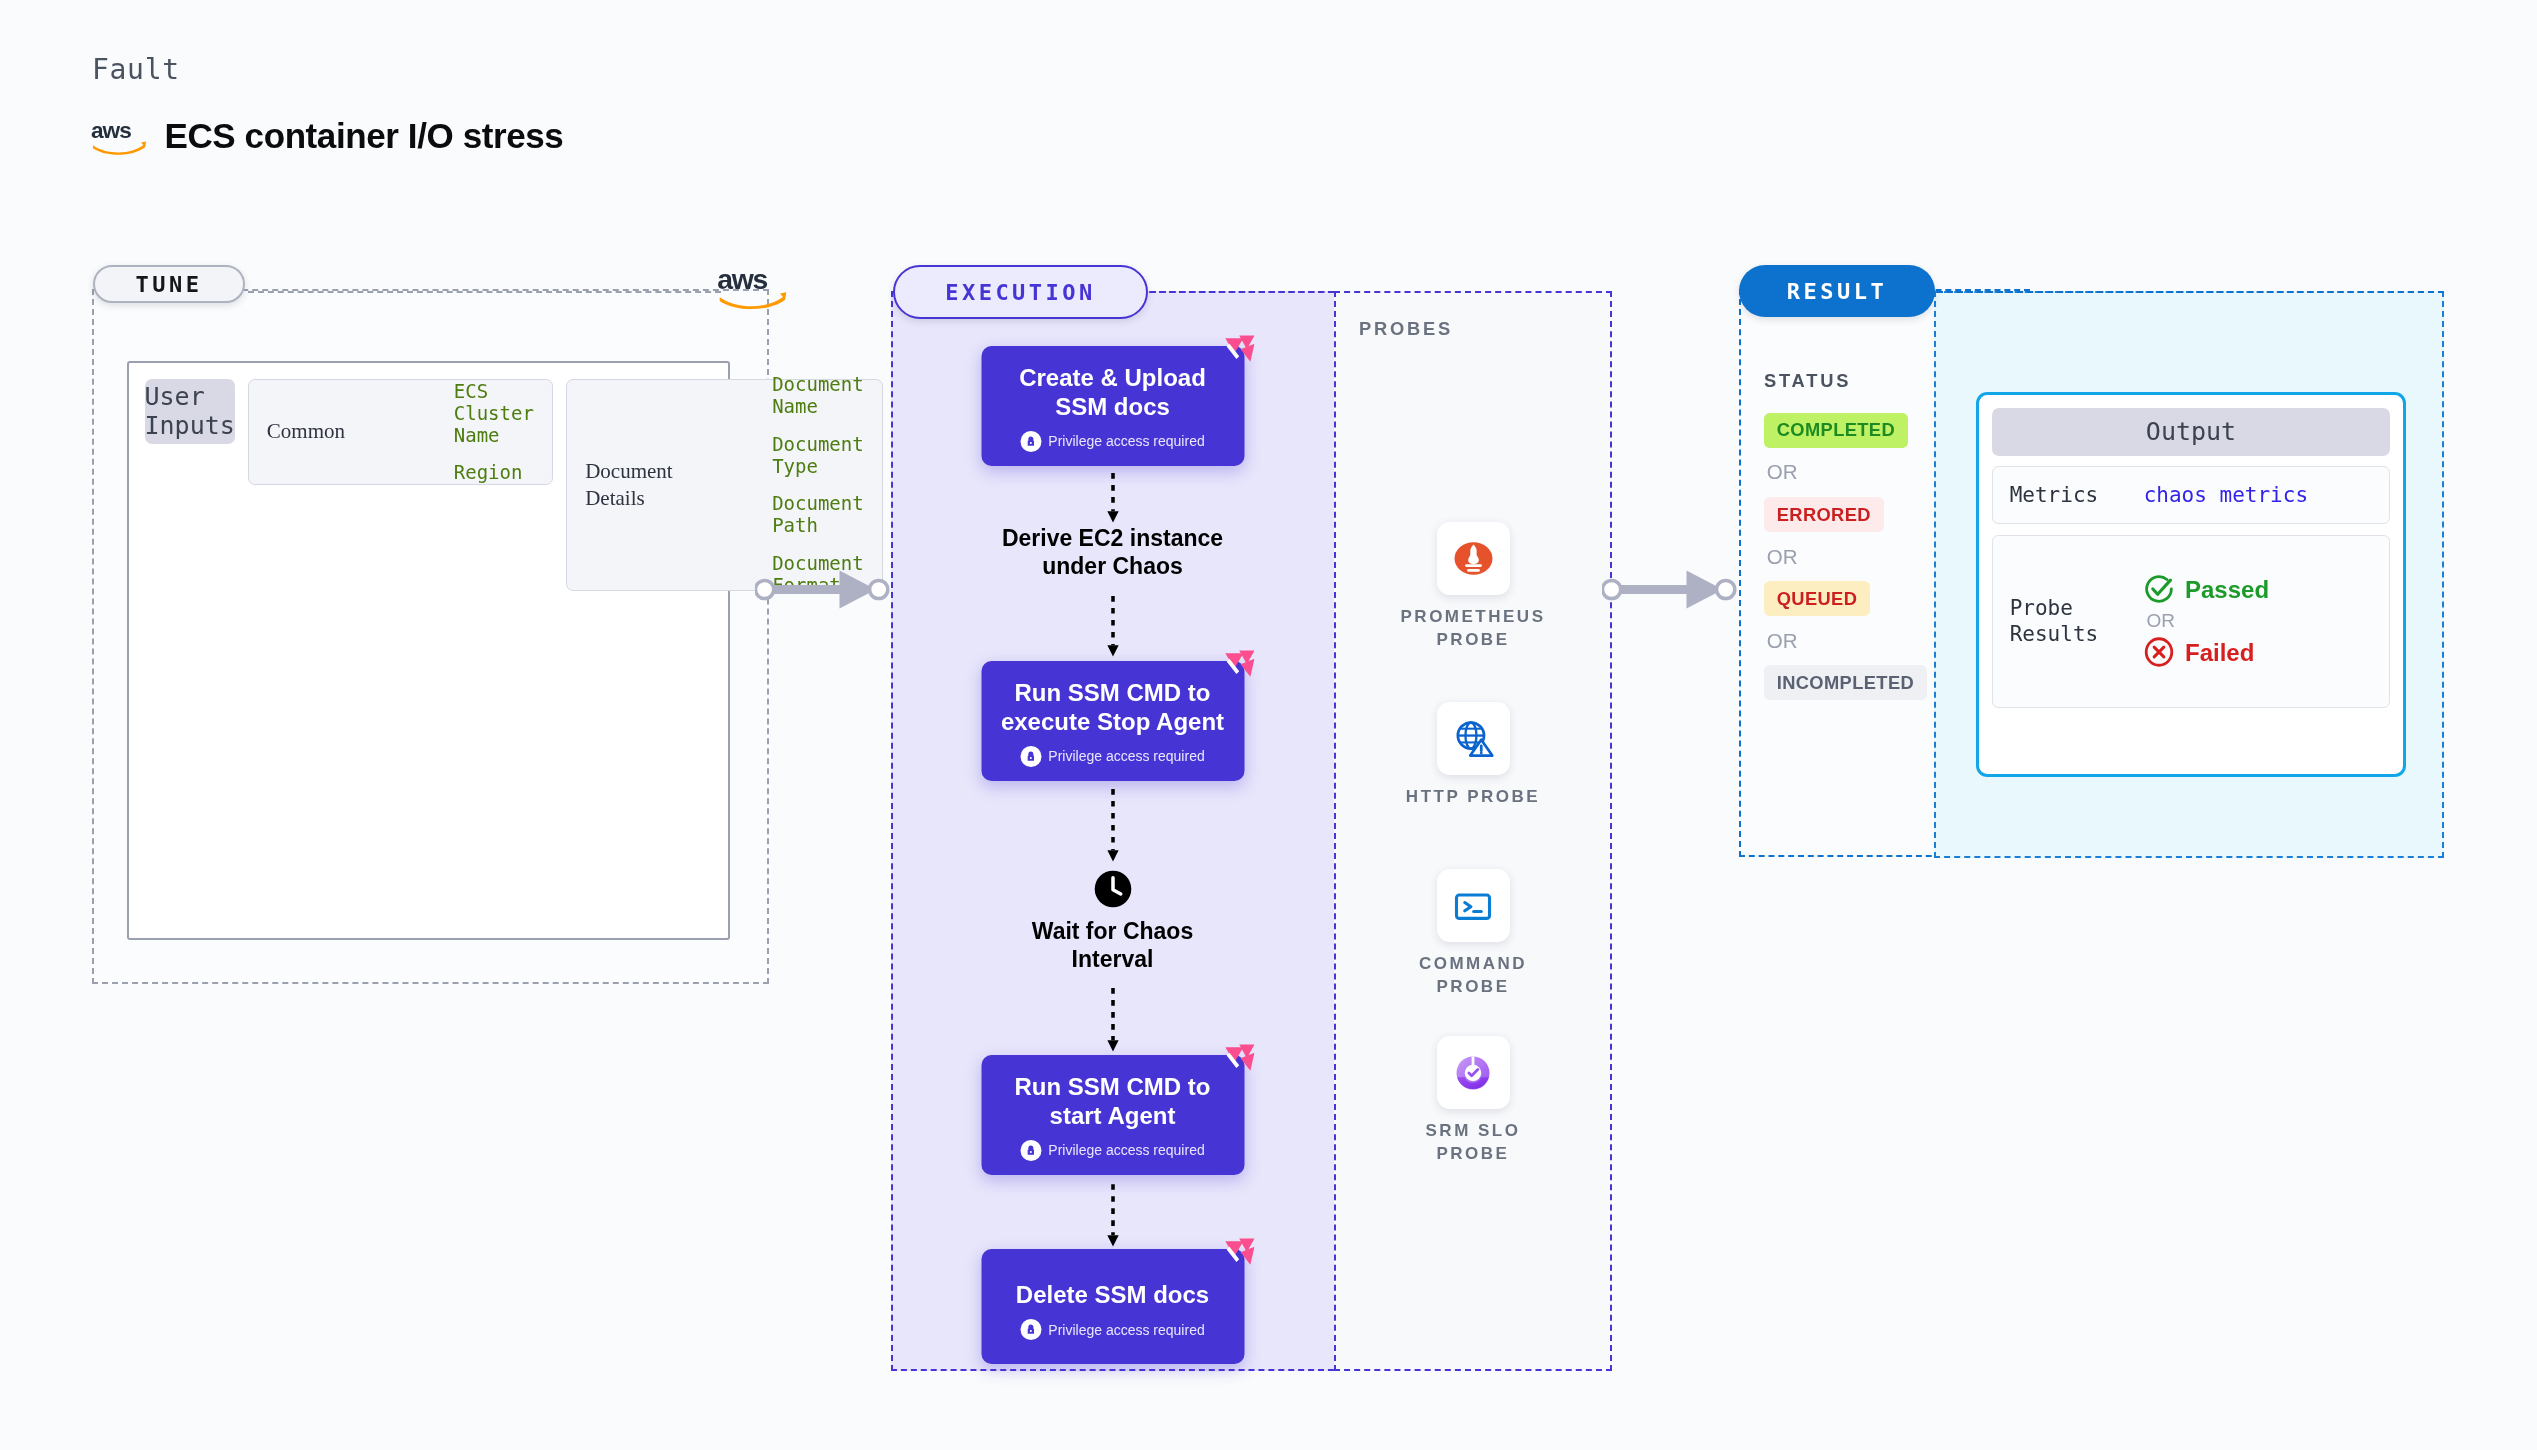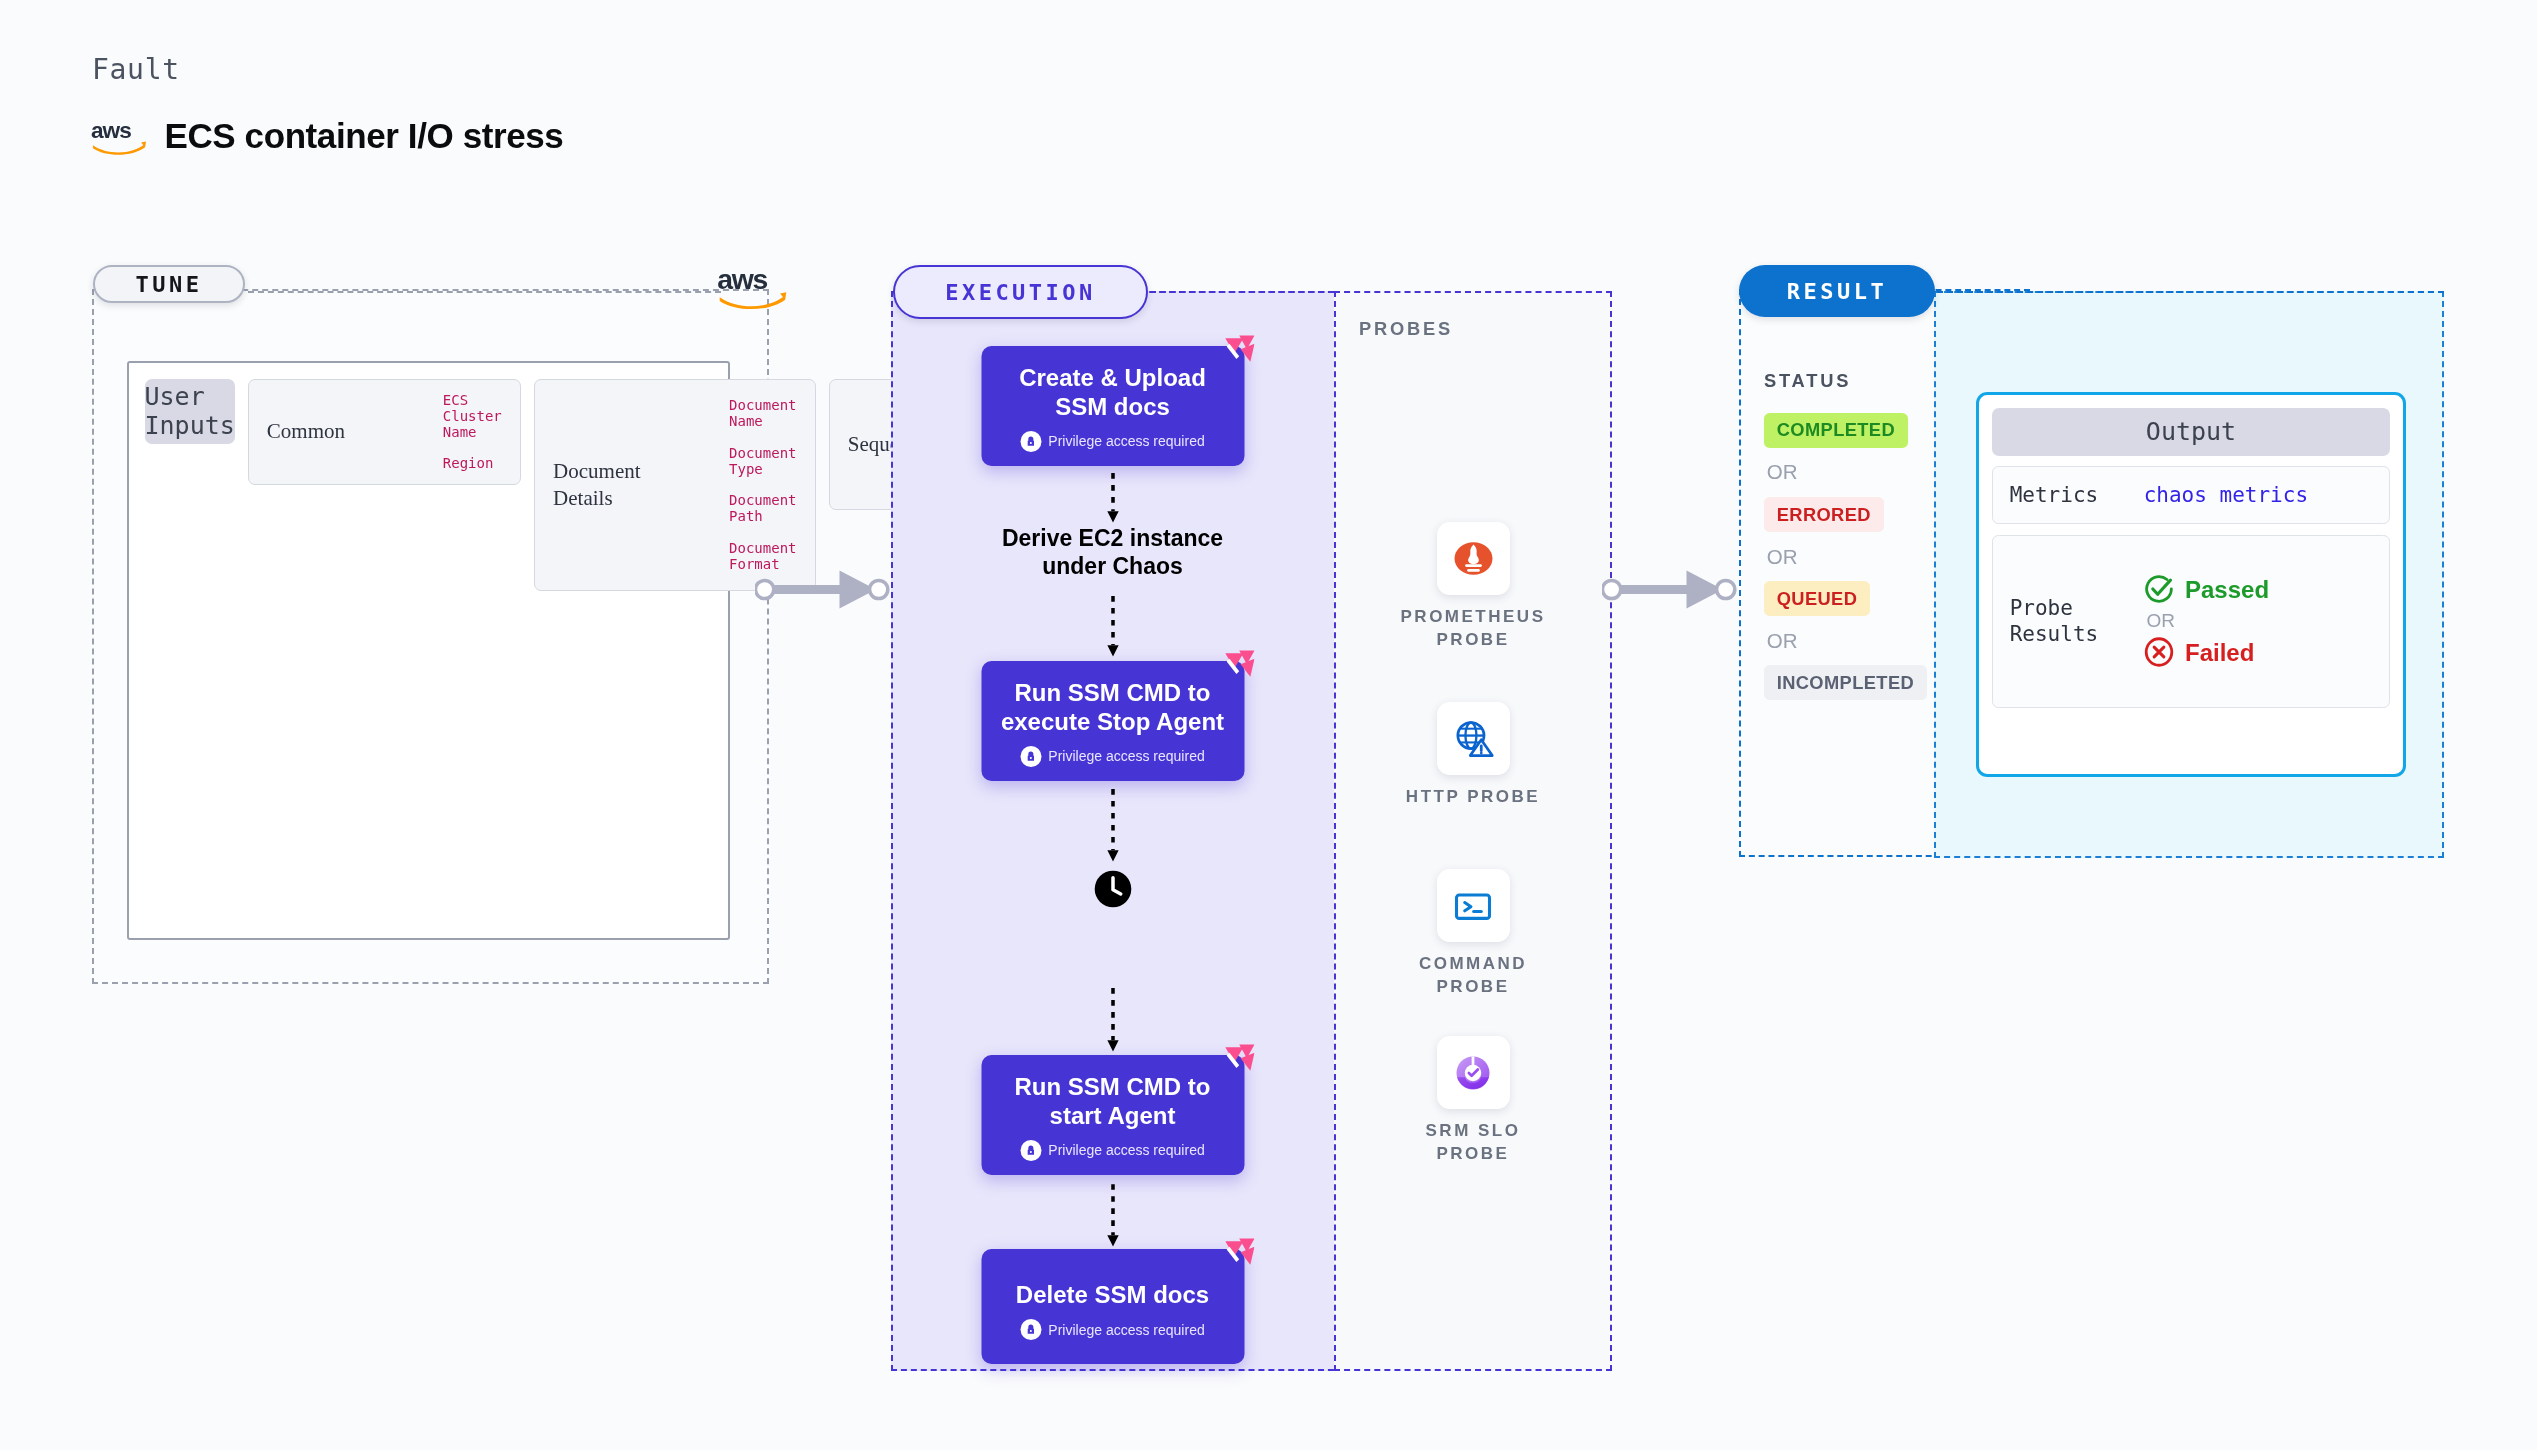--- a/index.html
+++ b/index.html
@@ -98,21 +98,21 @@
     display: flex; align-items: center; padding: 15.5px 18.3px;
   }
   .ui-group-label {
     font-family: Liberation Serif, serif;
     font-size: 21px; color: #2e3340; width: 176px; line-height: 1.25;
     flex-shrink: 0;
   }
   .ui-group-values {
     display: flex; flex-direction: column; gap: 15.5px;
     font-family: "DejaVu Sans Mono", monospace;
-    font-size: 14px; color: #be185d;
+    font-size: 19px; color: #4d7c0f; margin-left: 11px;
   }
   .g-common { height: 106px; }
   .g-doc { height: 212px; }
   .g-seq { height: 131px; }
 
   
   .flow { position: absolute; left: 891px; top: 291px; width: 443px; height: 1080px; }
   .step-box {
     position: absolute; left: 50%; transform: translateX(-50%);
     background: #4734d4; border-radius: 10px; width: 263px;
@@ -354,20 +354,22 @@
           <polygon points="4,87 20,87 12,103" fill="#000"></polygon>
         </svg>
     </div>
 
     <span class="clock-icon" style="top:579px;">
       <svg viewBox="0 0 54 54" width="38" height="38">
         <circle cx="27" cy="27" r="26" fill="#000"></circle>
         <path d="M27 11 L27 28 L38 34" stroke="#fff" stroke-width="5" fill="none" stroke-linecap="round" stroke-linejoin="round"></path>
       </svg>
     </span>
+    <div class="step-text" style="top:627px; white-space:pre-line">Wait for Chaos
+Interval</div>
 
     <div class="arrow-v" style="top:697px; height:65px;">
       <svg width="17" height="65" viewBox="0 0 24 92">
           <line x1="12" y1="0" x2="12" y2="74" stroke="#000" stroke-width="5" stroke-dasharray="8 9"></line>
           <polygon points="4,74 20,74 12,90" fill="#000"></polygon>
         </svg>
     </div>
 
     <div class="step-box" style="top:764px;">
       <span class="litmus">

